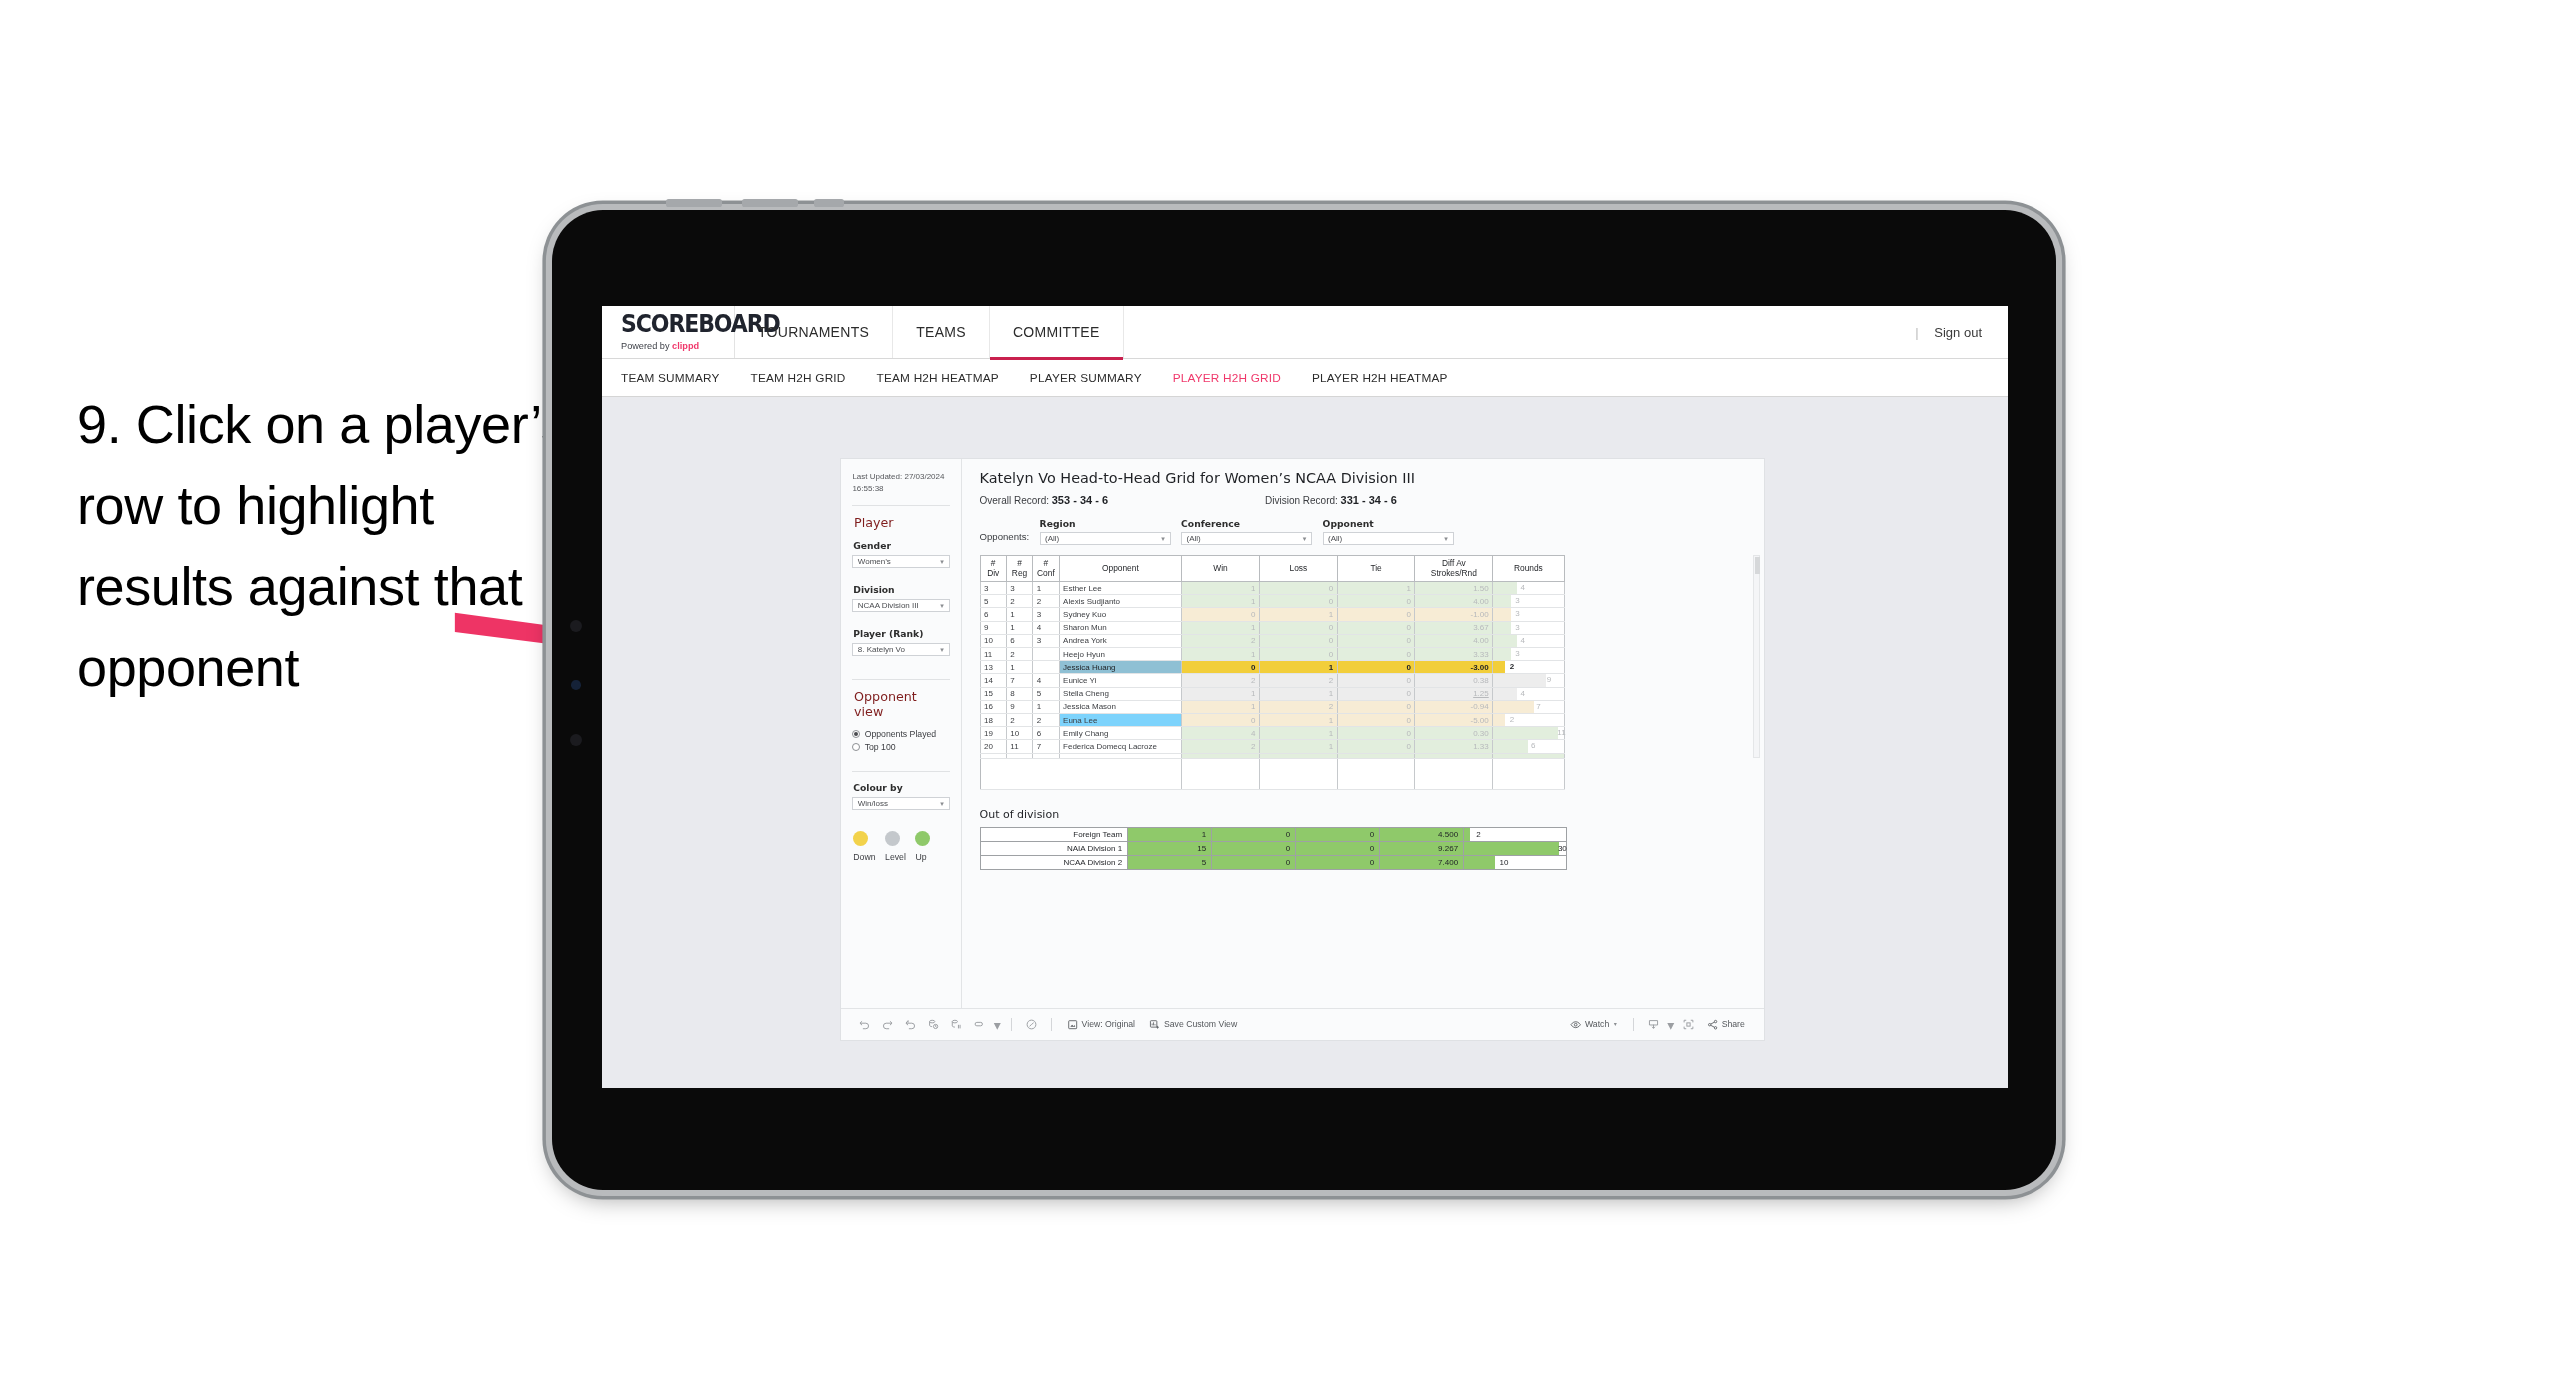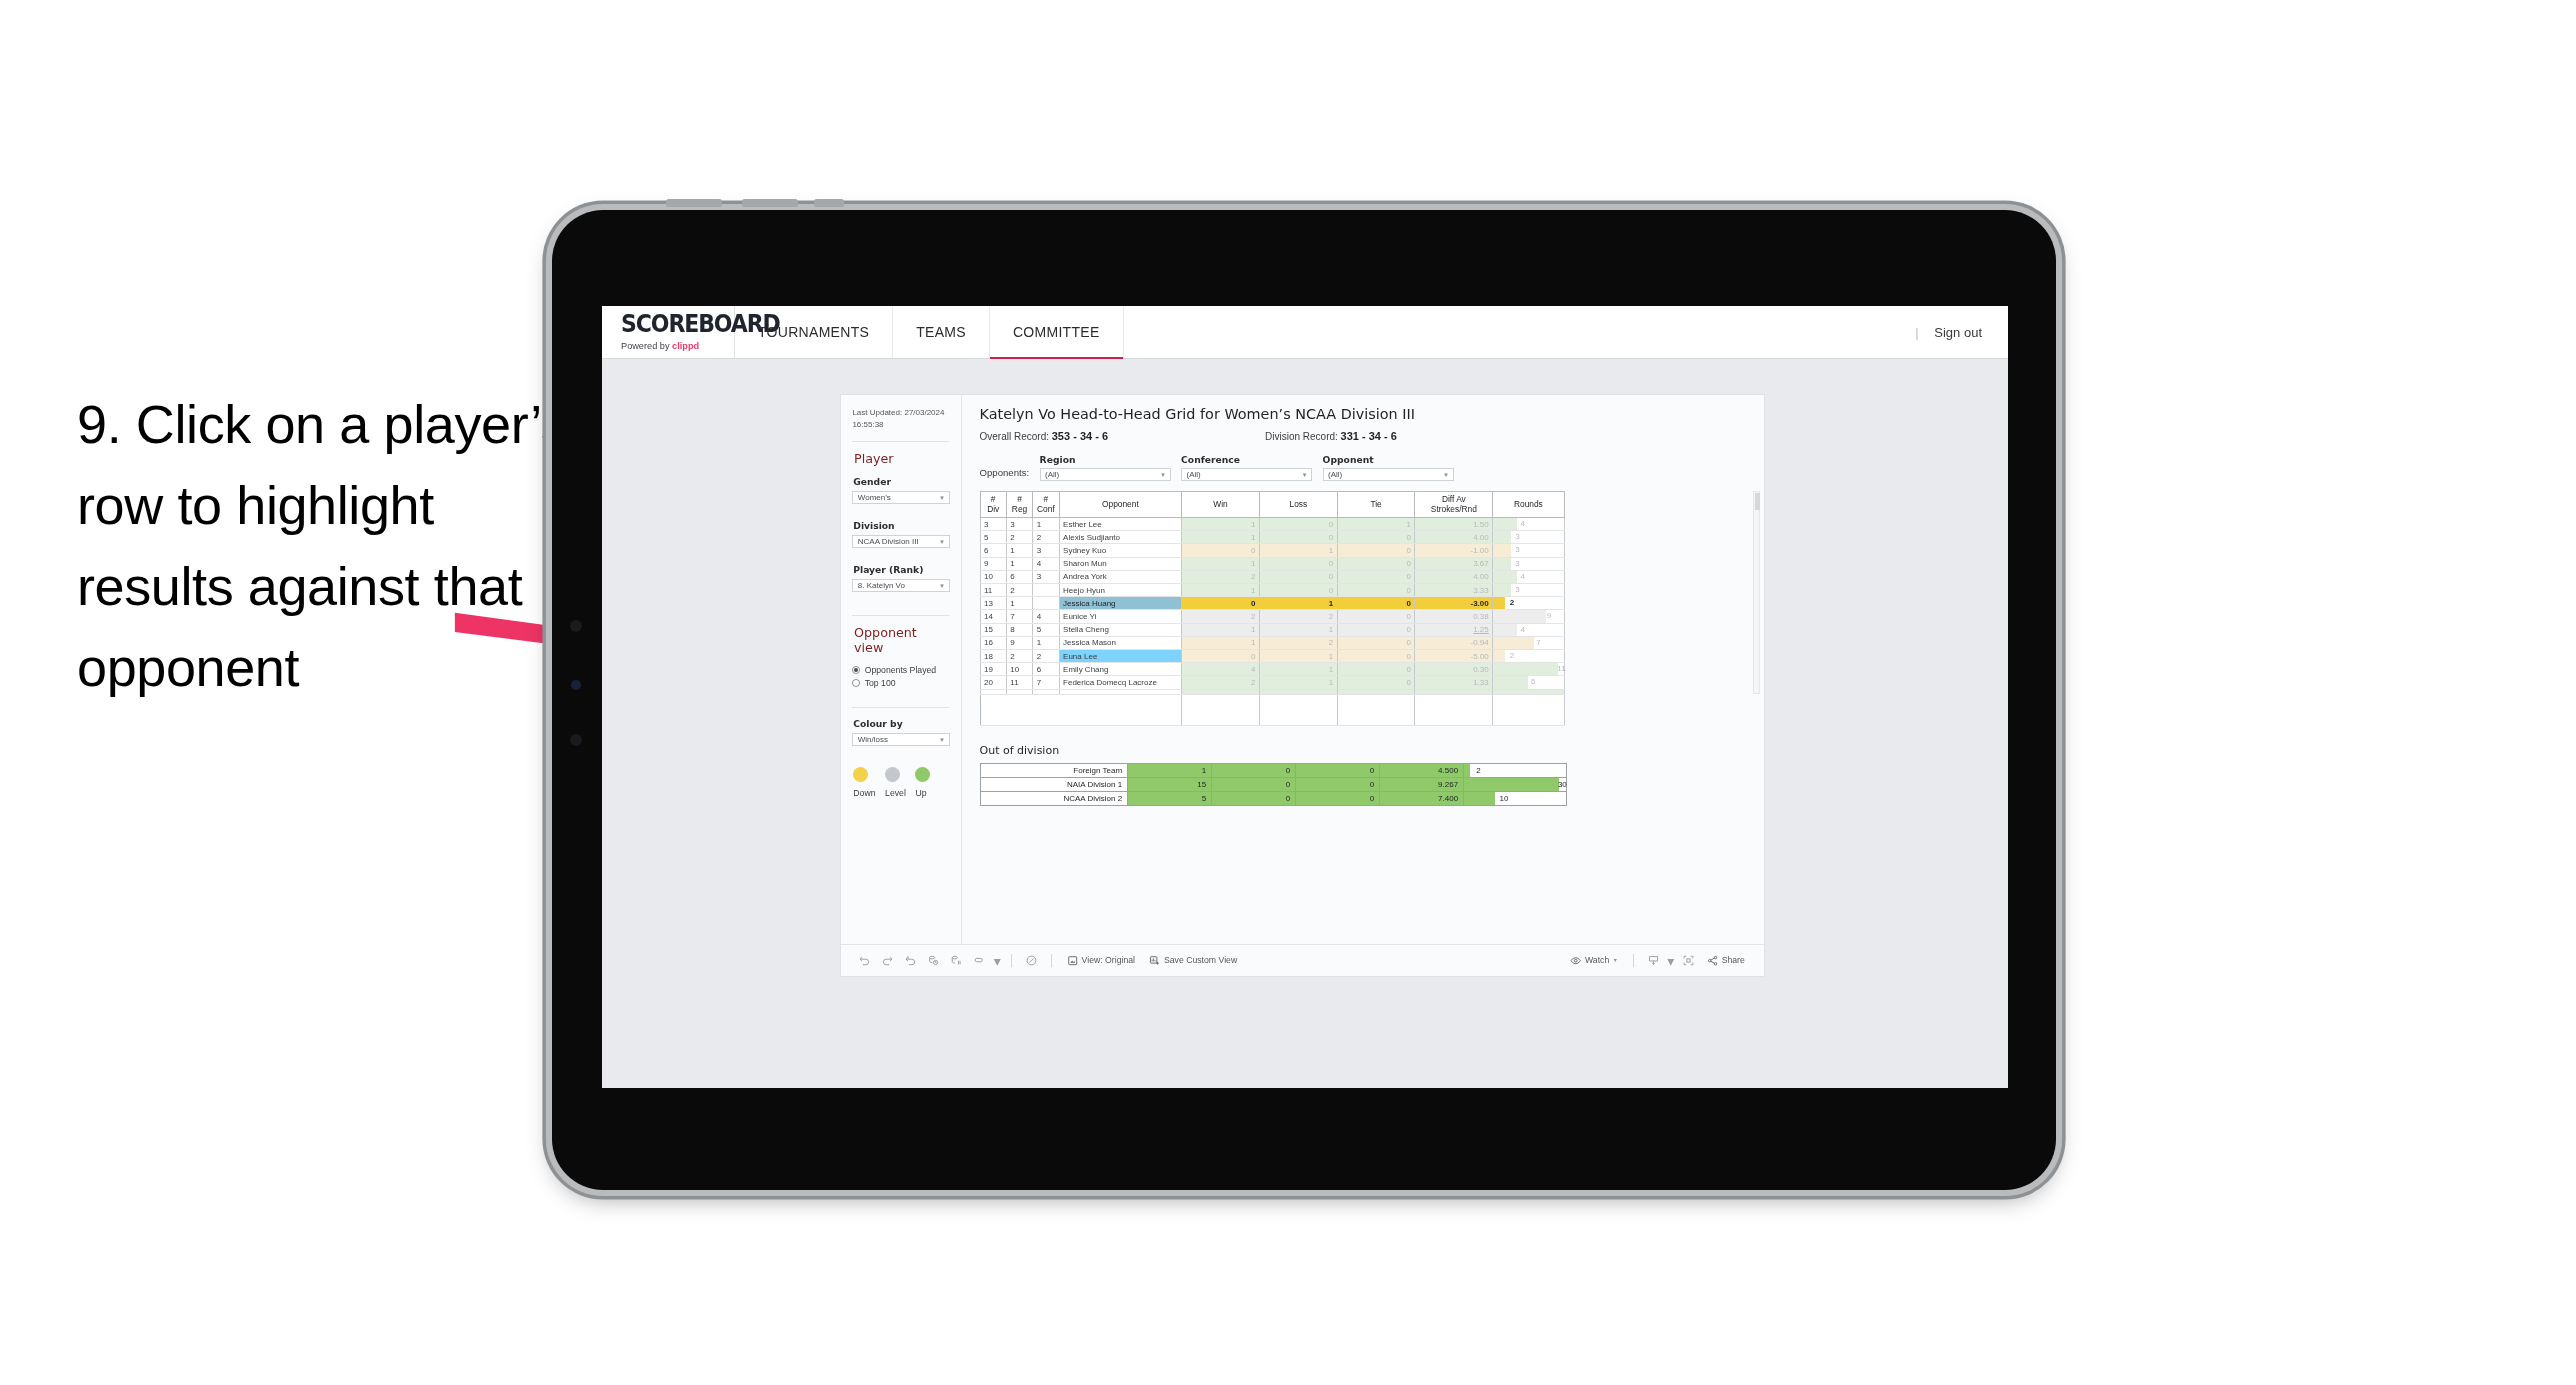--- a/index.html
+++ b/index.html
@@ -144,20 +144,21 @@
   }
   .subnav-item.active{color:#f0386b;}
 
   
   #dash{
     background:#e9eaee;
     padding:35px 0 16px 0;
     height:calc(100% - 91px);
     box-sizing:border-box;
     position:relative;
+    margin-top:26px;
   }
   #viz{
     position:absolute;
     left:238px; top:35px;
     width:923px; height:581px;
     background:#fafbfc;
     border:0.9px solid #dfe1e4;
     display:flex;
     flex-direction:column;
   }
@@ -298,20 +299,28 @@
       <div class="topnav-item">TOURNAMENTS</div>
       <div class="topnav-item">TEAMS</div>
       <div class="topnav-item active" style="--ac: #c9204e;">COMMITTEE</div>
       <div id="topnav-spacer"></div>
       <div id="signout-block">
         <span id="signout-sep">|</span>
         <span id="signout">Sign out</span>
       </div>
     </div>
 
+    <div id="subnav">
+      <div class="subnav-item">TEAM SUMMARY</div>
+      <div class="subnav-item">TEAM H2H GRID</div>
+      <div class="subnav-item">TEAM H2H HEATMAP</div>
+      <div class="subnav-item">PLAYER SUMMARY</div>
+      <div class="subnav-item active" style="color: rgb(240, 56, 107);">PLAYER H2H GRID</div>
+      <div class="subnav-item">PLAYER H2H HEATMAP</div>
+    </div>
 
     <div id="dash">
       <div id="viz">
         <div id="viz-inner">
 
           <div id="panel">
             <div id="lastupd">Last Updated: 27/03/2024 16:55:38</div>
             <div class="pdiv"></div>
 
             <div class="p-h">Player</div>

